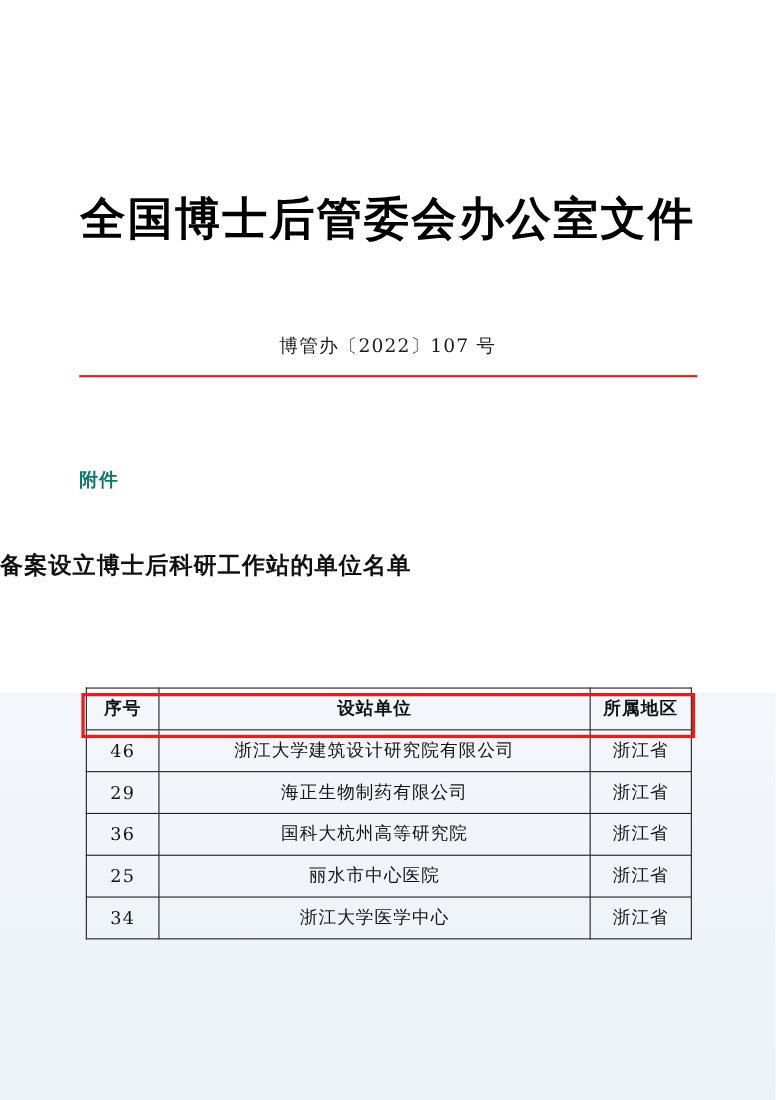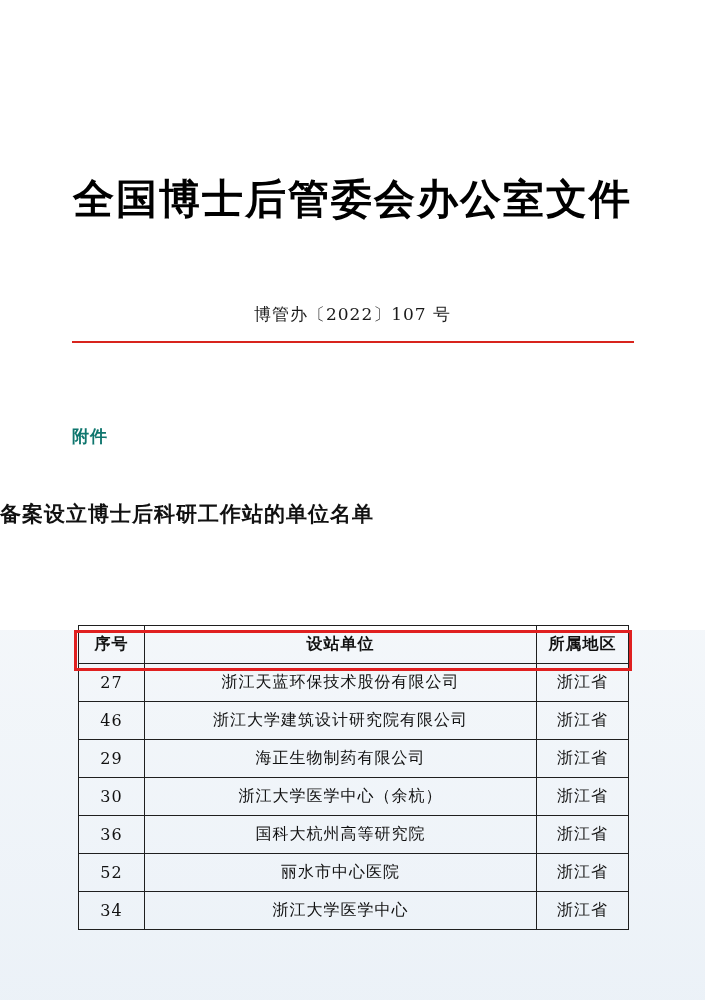--- a/index.html
+++ b/index.html
@@ -151,46 +151,36 @@
     </colgroup>
     <thead>
       <tr>
         <th>序号</th>
         <th>设站单位</th>
         <th>所属地区</th>
       </tr>
     </thead>
     <tbody id="table-body">
       <tr>
-        <td>27</td>
-        <td>浙江天蓝环保技术股份有限公司</td>
-        <td>浙江省</td>
-      </tr>
-      <tr>
         <td>46</td>
         <td>浙江大学建筑设计研究院有限公司</td>
         <td>浙江省</td>
       </tr>
       <tr>
         <td>29</td>
         <td>海正生物制药有限公司</td>
         <td>浙江省</td>
       </tr>
       <tr>
-        <td>30</td>
-        <td>浙江大学医学中心（余杭）</td>
-        <td>浙江省</td>
-      </tr>
-      <tr>
         <td>36</td>
         <td>国科大杭州高等研究院</td>
         <td>浙江省</td>
       </tr>
       <tr>
-        <td>52</td>
+        <td>25</td>
         <td>丽水市中心医院</td>
         <td>浙江省</td>
       </tr>
       <tr>
         <td>34</td>
         <td>浙江大学医学中心</td>
         <td>浙江省</td>
       </tr>
     </tbody>
   </table>

